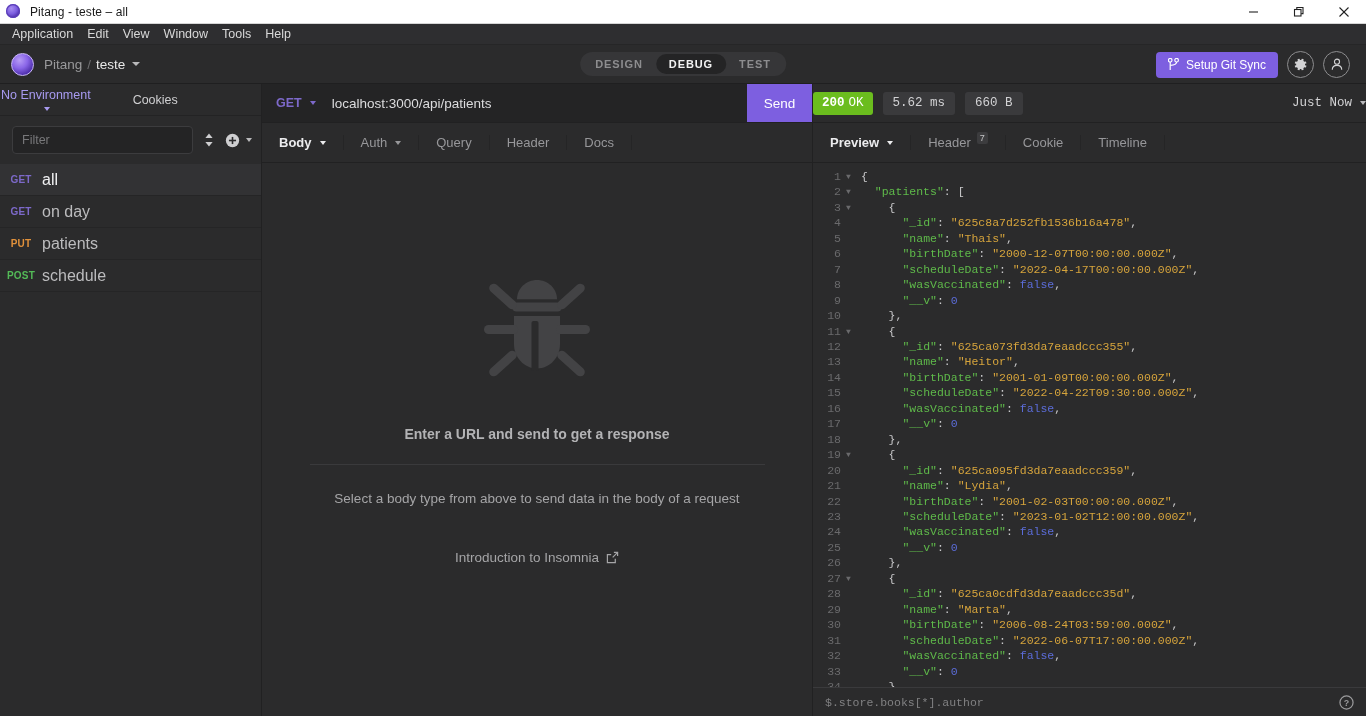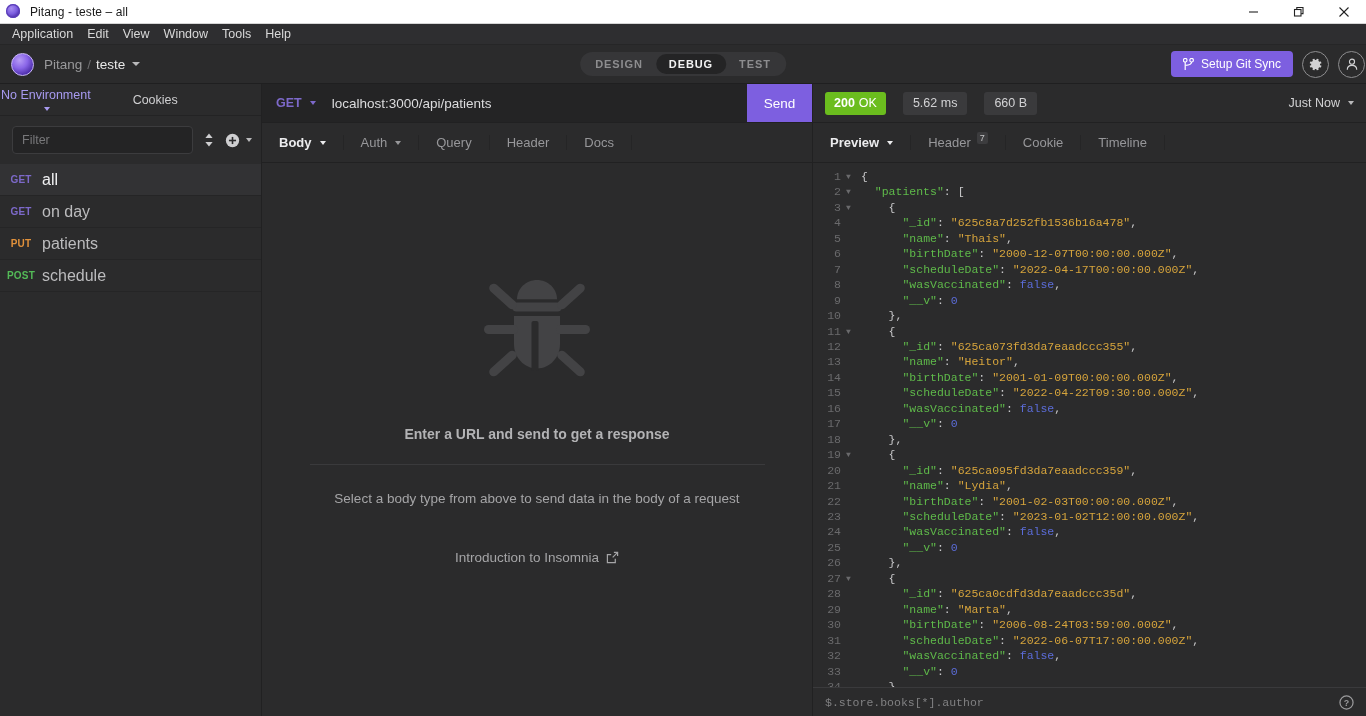--- a/index.html
+++ b/index.html
@@ -62,21 +62,21 @@
     position: absolute; left: 50%; transform: translateX(-50%);
     background: #363638; border-radius: 14px; height: 24px; display: flex; align-items: center;
     padding: 2px;
   }
   .mode {
     font-size: 11px; letter-spacing: .9px; color: #8d8d8f; padding: 0 13px; height: 20px;
     display: flex; align-items: center; border-radius: 12px; font-weight: 600;
   }
   .mode.active { background: #242425; color: #f2f2f2; }
 
-  .hdr-right { margin-left: auto; display: flex; align-items: center; gap: 9px; padding-right: 1px; }
+  .hdr-right { margin-left: auto; display: flex; align-items: flex-end; gap: 9px; padding-right: 16px; }
   .git-btn {
     background: #7d5fe0; color: #fff; font-size: 12px; height: 26px; border-radius: 4px;
     display: flex; align-items: center; gap: 7px; padding: 0 12px; border: none; cursor: pointer;
     font-family: inherit;
   }
   .circ-btn {
     width: 27px; height: 27px; border-radius: 50%; border: 1.3px solid #8d8d8f;
     display: flex; align-items: center; justify-content: center; color: #c8c8ca; cursor: pointer;
     background: transparent;
   }
@@ -150,22 +150,22 @@
     width: 455px; padding-bottom: 22px; border-bottom: 1px solid #3a3a3c;
   }
   .es-sub { font-size: 13.5px; color: #a5a5a7; margin-top: 26px; text-align: center; }
   .es-link {
     font-size: 13.5px; color: #a5a5a7; margin-top: 44px; display: flex; align-items: center; gap: 7px;
     cursor: pointer;
   }
 
   
   .respane { flex: 1; display: flex; flex-direction: column; background: #2b2b2c; min-width: 0; }
-  .status-row { height: 39px; display: flex; align-items: center; padding: 0 12px; gap: 17px;
-                border-bottom: 1px solid #212122; background: #2b2b2c; }
+  .status-row { height: 39px; display: flex; align-items: center; padding: 0 0; gap: 10px;
+                border-bottom: 1px solid #212122; background: #2b2b2c; font-family: Liberation Mono, monospace; }
   .badge-ok {
     background: #6bbd1e; color: #fff; font-size: 12.5px; height: 23px; display: flex; align-items: center;
     padding: 0 9px; border-radius: 3px;
   }
   .badge-ok b { font-weight: 700; margin-right: 4px; }
   .badge-dim {
     background: #3a3a3c; color: #d2d2d4; font-size: 12.5px; height: 23px; display: flex; align-items: center;
     padding: 0 10px; border-radius: 3px;
   }
   .justnow { margin-left: auto; font-size: 12.5px; color: #d2d2d4; display: flex; align-items: center; gap: 6px; }

